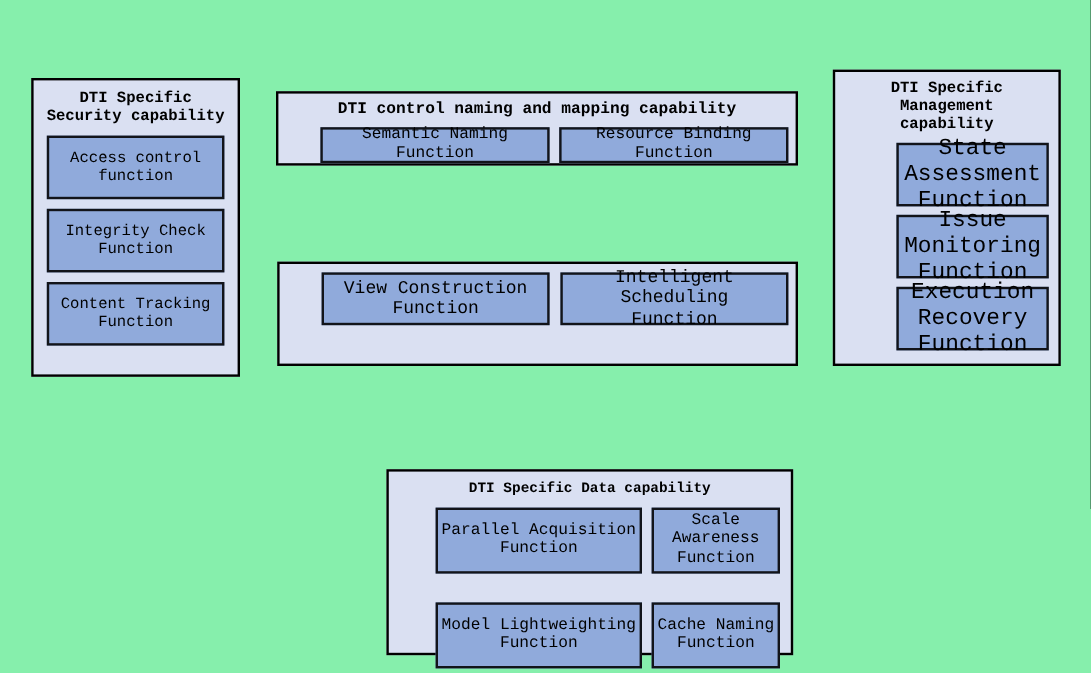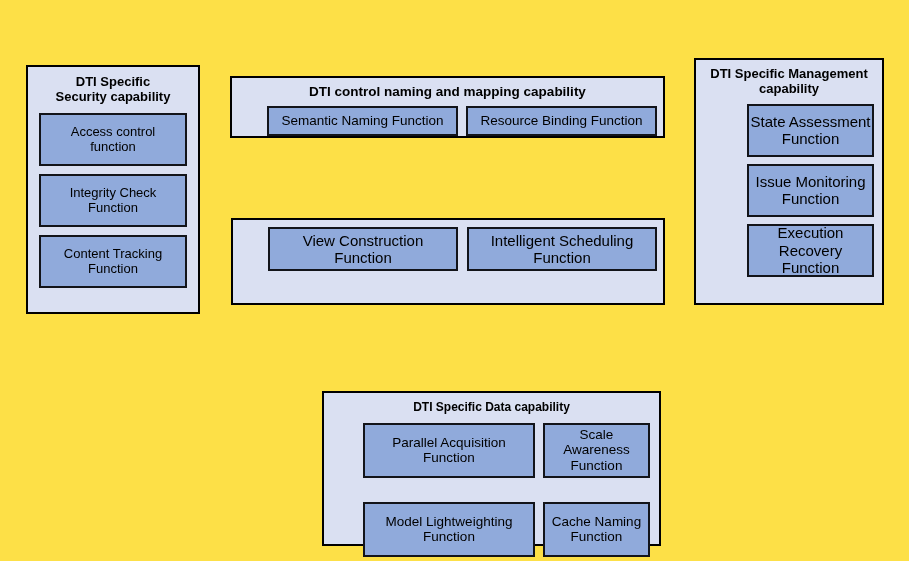--- a/index.html
+++ b/index.html
@@ -4,23 +4,23 @@
 <style>
   html, body {
     margin: 0;
     padding: 0;
     background: #000000;
   }
   #canvas {
     position: relative;
     width: 909px;
     height: 561px;
-    background: #fde047;
+    background: #86efac;
     overflow: hidden;
-    font-family: Liberation Sans, sans-serif;
+    font-family: Liberation Mono, monospace;
   }
   .panel {
     position: absolute;
     box-sizing: border-box;
     background: #dae0f2;
     border: 2px solid #000000;
   }
   .panel-title {
     text-align: center;
     font-weight: bold;
@@ -63,21 +63,21 @@
   #panel-control { left: 231px; top: 218px; width: 434px; height: 87px; }
   #panel-control .panel-title { font-size: 16px; padding: 7px 6px 0 6px; }
   #panel-control .stack { padding: 7px 6px 7px 6px; }
   #panel-control .func { font-size: 15px; height: 44px; flex: 1; }
   #panel-control .func-row { gap: 9px; }
 
   
   #panel-management { left: 694px; top: 58px; width: 190px; height: 247px; }
   #panel-management .panel-title { font-size: 13px; padding: 7px 5px 0 5px; }
   #panel-management .stack { padding: 7px 8px 9px 8px; display: flex; flex-direction: column; gap: 7px; }
-  #panel-management .func { font-size: 15px; height: 53px; margin-left: 43px; }
+  #panel-management .func { font-size: 19px; height: 53px; margin-left: 43px; }
 
   
   #panel-data { left: 322px; top: 391px; width: 339px; height: 155px; }
   #panel-data .panel-title { font-size: 12px; padding: 8px 6px 0 6px; }
   #panel-data .stack { padding: 8px 9px 9px 10px; display: flex; flex-direction: column; gap: 24px; }
   #panel-data .func-row { gap: 8px; }
   #panel-data .func { font-size: 13.5px; height: 55px; }
   #panel-data .func.wide { flex: 0 0 172px; }
   #panel-data .func.narrow { flex: 1; }
 </style>

